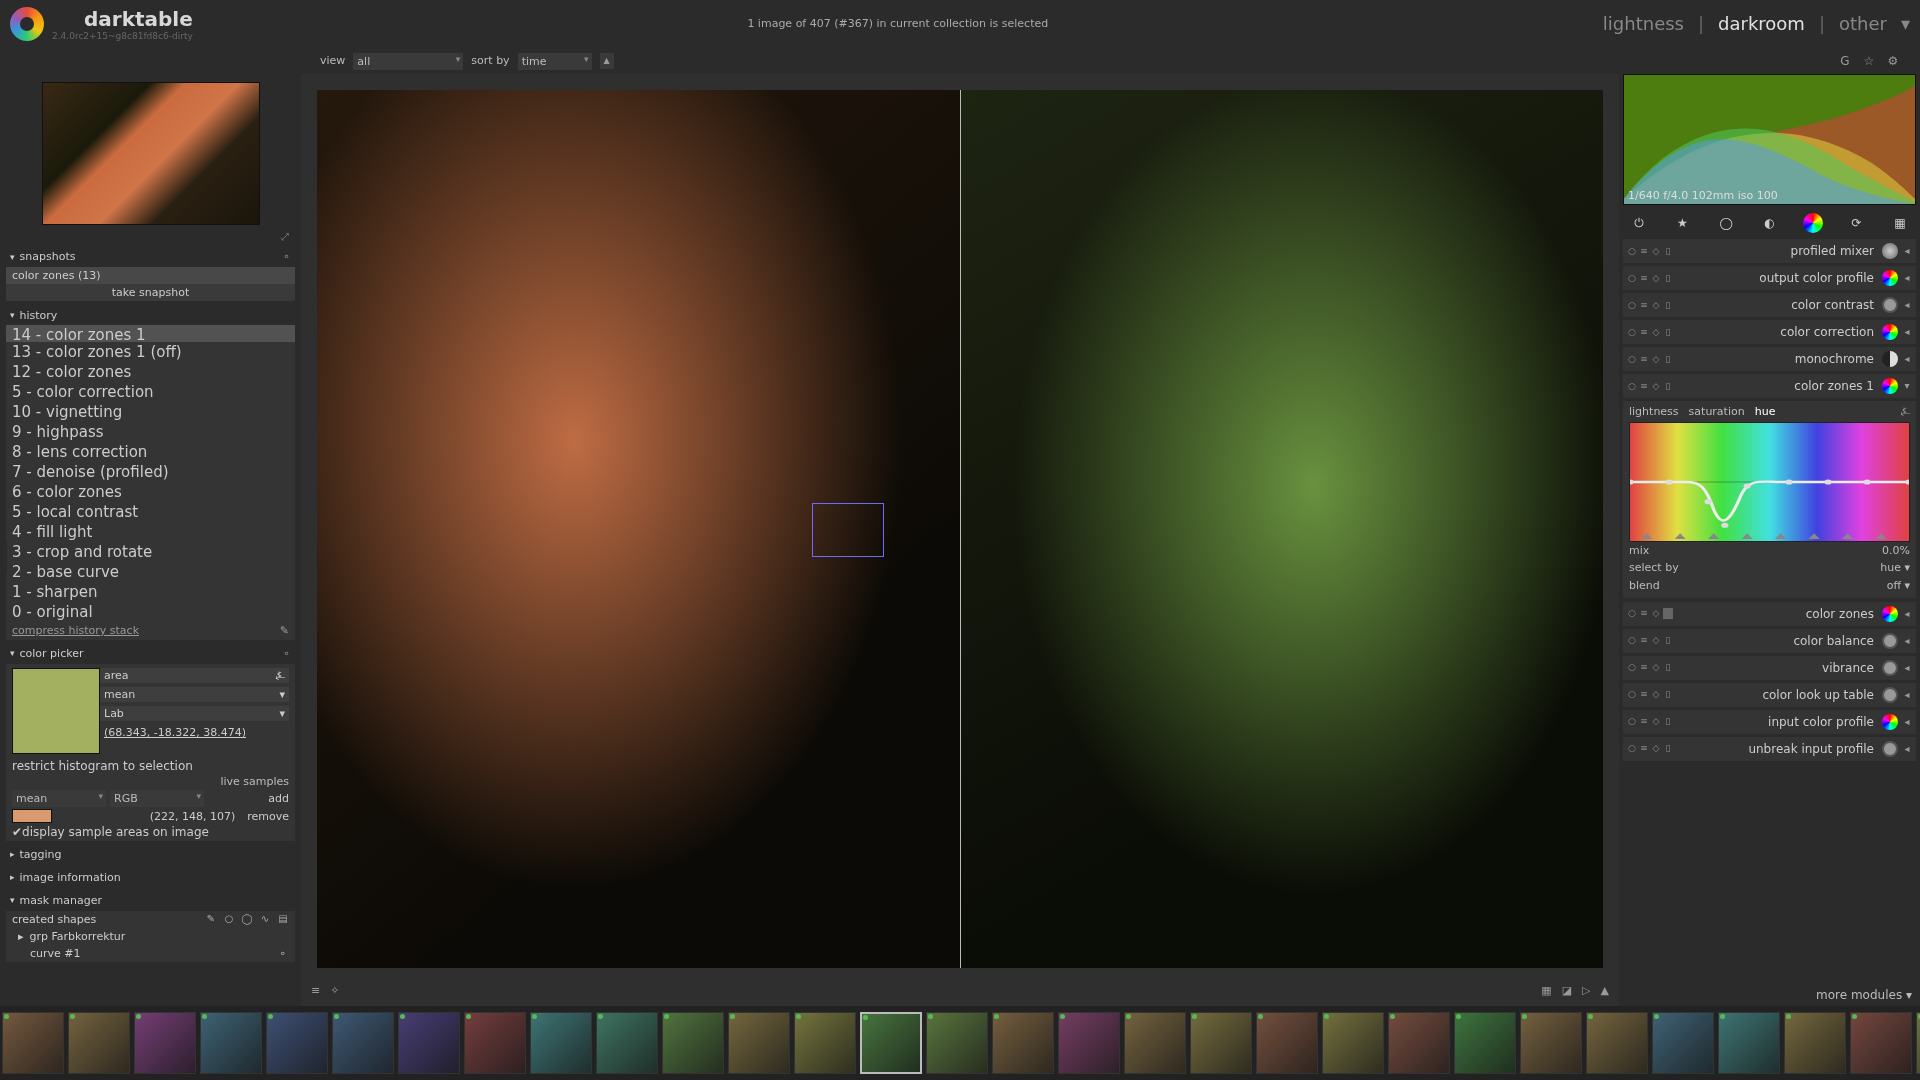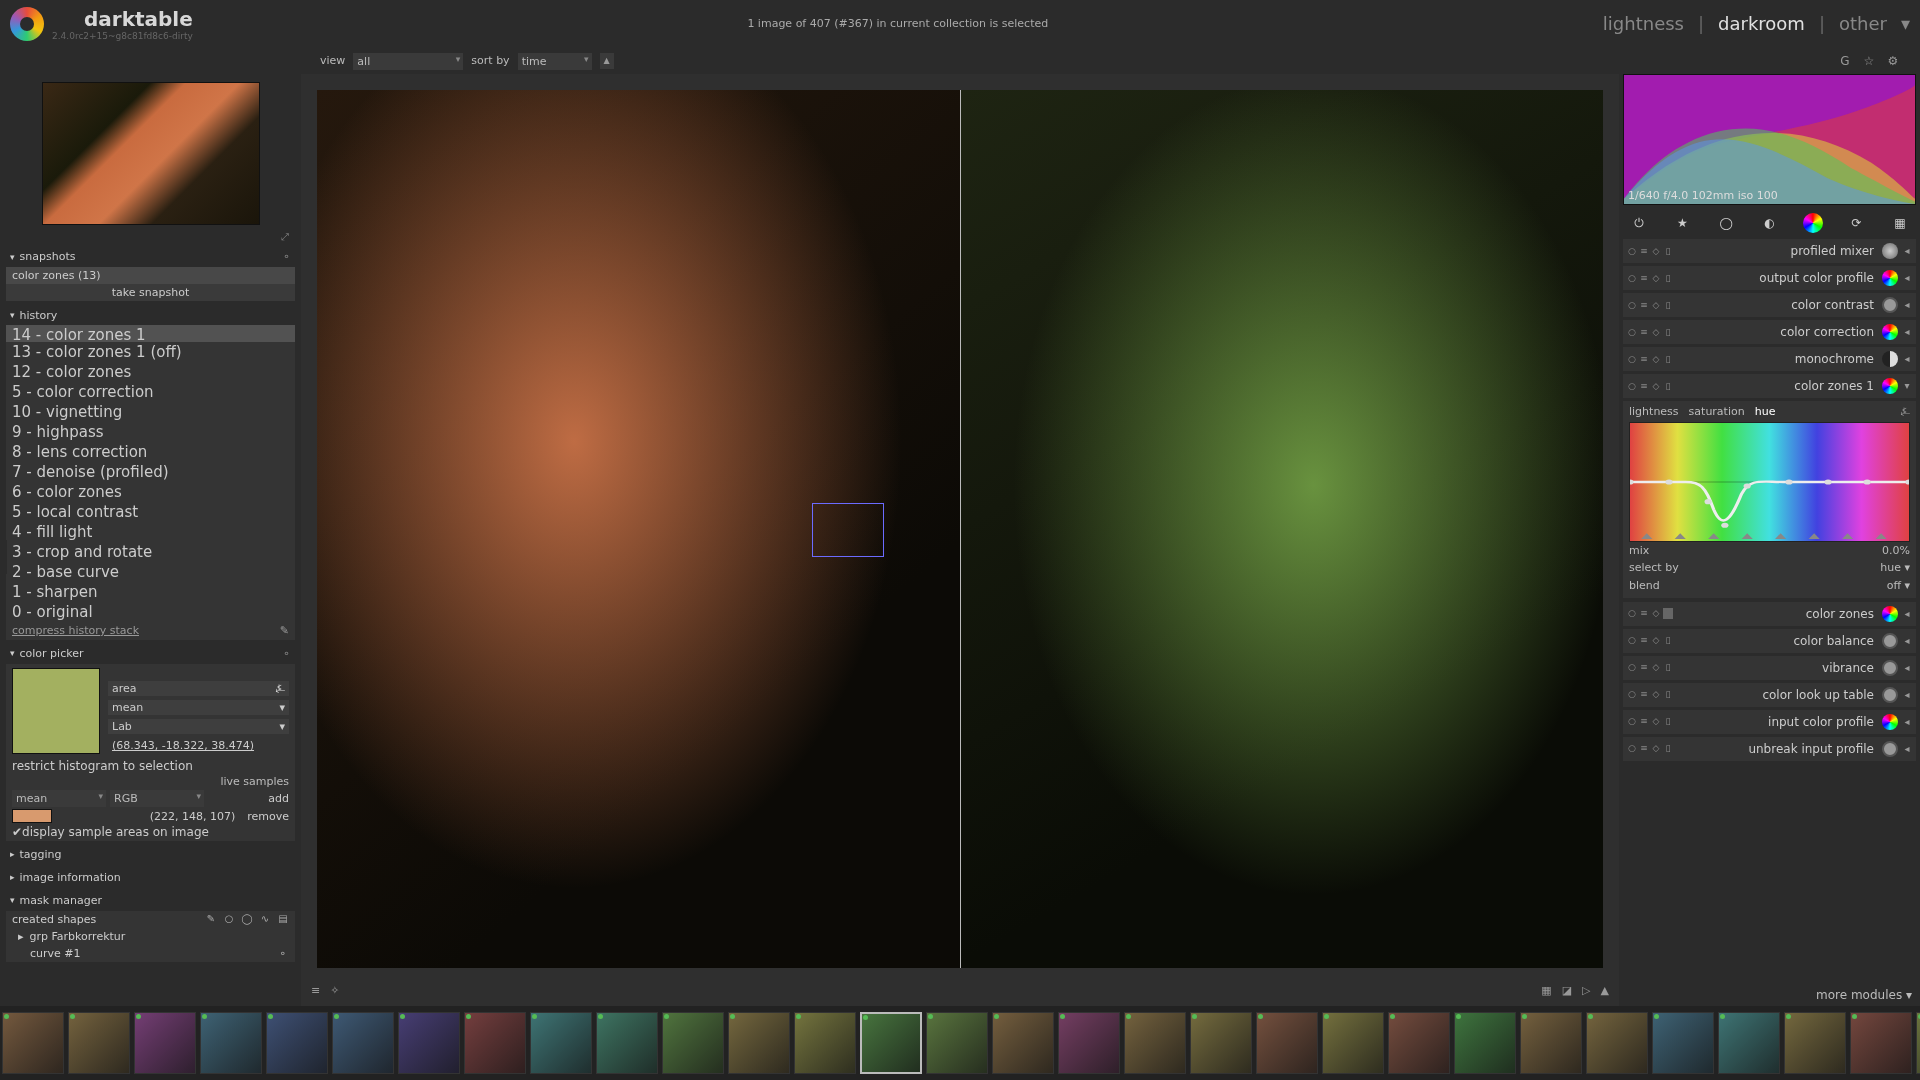--- a/index.html
+++ b/index.html
@@ -44,21 +44,21 @@
   .panel-head .tri{font-size:9px;margin-right:5px;}
   .panel-head .title{flex:1;}
   .panel-head .cfg{color:#888;font-size:10px;}
   .panel-body{background:#343434;}
   .snap-row{background:#484848;padding:2px 6px;font-size:11px;}
   .btnrow{background:#3a3a3a;text-align:center;padding:2px 0;font-size:11px;}
   .hist-item{padding:1px 6px;font-size:15px;color:#ccc;}
   .hist-item.sel{background:#525252;}
   .hist-foot{display:flex;align-items:center;padding:2px 6px;color:#999;}
   .hist-foot span:first-child{flex:1;text-decoration:underline;}
-  .cp-top{display:flex;padding:4px 6px;gap:8px;align-items:flex-end;}
+  .cp-top{display:flex;padding:4px 6px;}
   .swatch{width:88px;height:86px;border:1px solid #111;}
   .cp-fields{flex:1;display:flex;flex-direction:column;gap:4px;font-size:11px;}
   .cp-line{background:#3e3e3e;padding:1px 4px;display:flex;justify-content:space-between;}
   .cp-val{padding:1px 4px;color:#ccc;text-decoration:underline;}
   .cp-row2{padding:1px 6px;font-size:12px;}
   .cp-ls{text-align:right;padding:1px 6px;color:#bbb;}
   .cp-table{display:flex;align-items:center;padding:1px 6px;gap:4px;font-size:11px;}
   .cp-table .grow{flex:1;}
   .mm-row{display:flex;align-items:center;padding:2px 6px;gap:6px;font-size:11px;}
   .mm-row .grow{flex:1;}
@@ -73,21 +73,21 @@
     linear-gradient(140deg,#25180d,#0c0a06 70%);}
   .img-right{right:0;background:
     radial-gradient(ellipse at 55% 45%, rgba(120,168,72,.85), rgba(22,28,12,0) 60%),
     linear-gradient(150deg,#1e2412,#0a0c06 70%);}
   .divider{position:absolute;top:0;bottom:0;left:50%;width:1px;background:#bbb;}
   .pick-rect{position:absolute;left:38.5%;top:47%;width:72px;height:54px;border:1px solid #6b6bff;}
   .center-foot{height:22px;display:flex;align-items:center;padding:0 6px;gap:10px;color:#999;}
   .center-foot .grow{flex:1;}
 
   
-  .histo{height:131px;margin:0 4px 4px;position:relative;background:#a21caf;border:1px solid #111;overflow:hidden;}
+  .histo{height:131px;margin:0 4px 4px;position:relative;background:#4d7c0f;border:1px solid #111;overflow:hidden;}
   .histo svg{position:absolute;inset:0;}
   .histo-txt{position:absolute;left:4px;bottom:2px;color:#ddd;font-size:11px;background:rgba(0,0,0,0);}
   .iconrow{display:flex;justify-content:space-between;padding:4px 10px 6px;}
   .iconrow span{width:20px;height:20px;border-radius:50%;display:inline-flex;align-items:center;justify-content:center;color:#ccc;font-size:12px;cursor:pointer;}
   .iconrow span.active{background:#555;}
   .modules{flex:1;overflow-y:auto;padding:0 4px;}
   .mod{display:flex;align-items:center;height:24px;padding:0 4px;gap:4px;background:#343434;margin-bottom:3px;}
   .mod .handles{display:flex;gap:2px;color:#888;font-size:9px;}
   .mod .handles span{width:10px;text-align:center;}
   .mod .name{flex:1;text-align:right;padding-right:4px;font-size:12px;}

